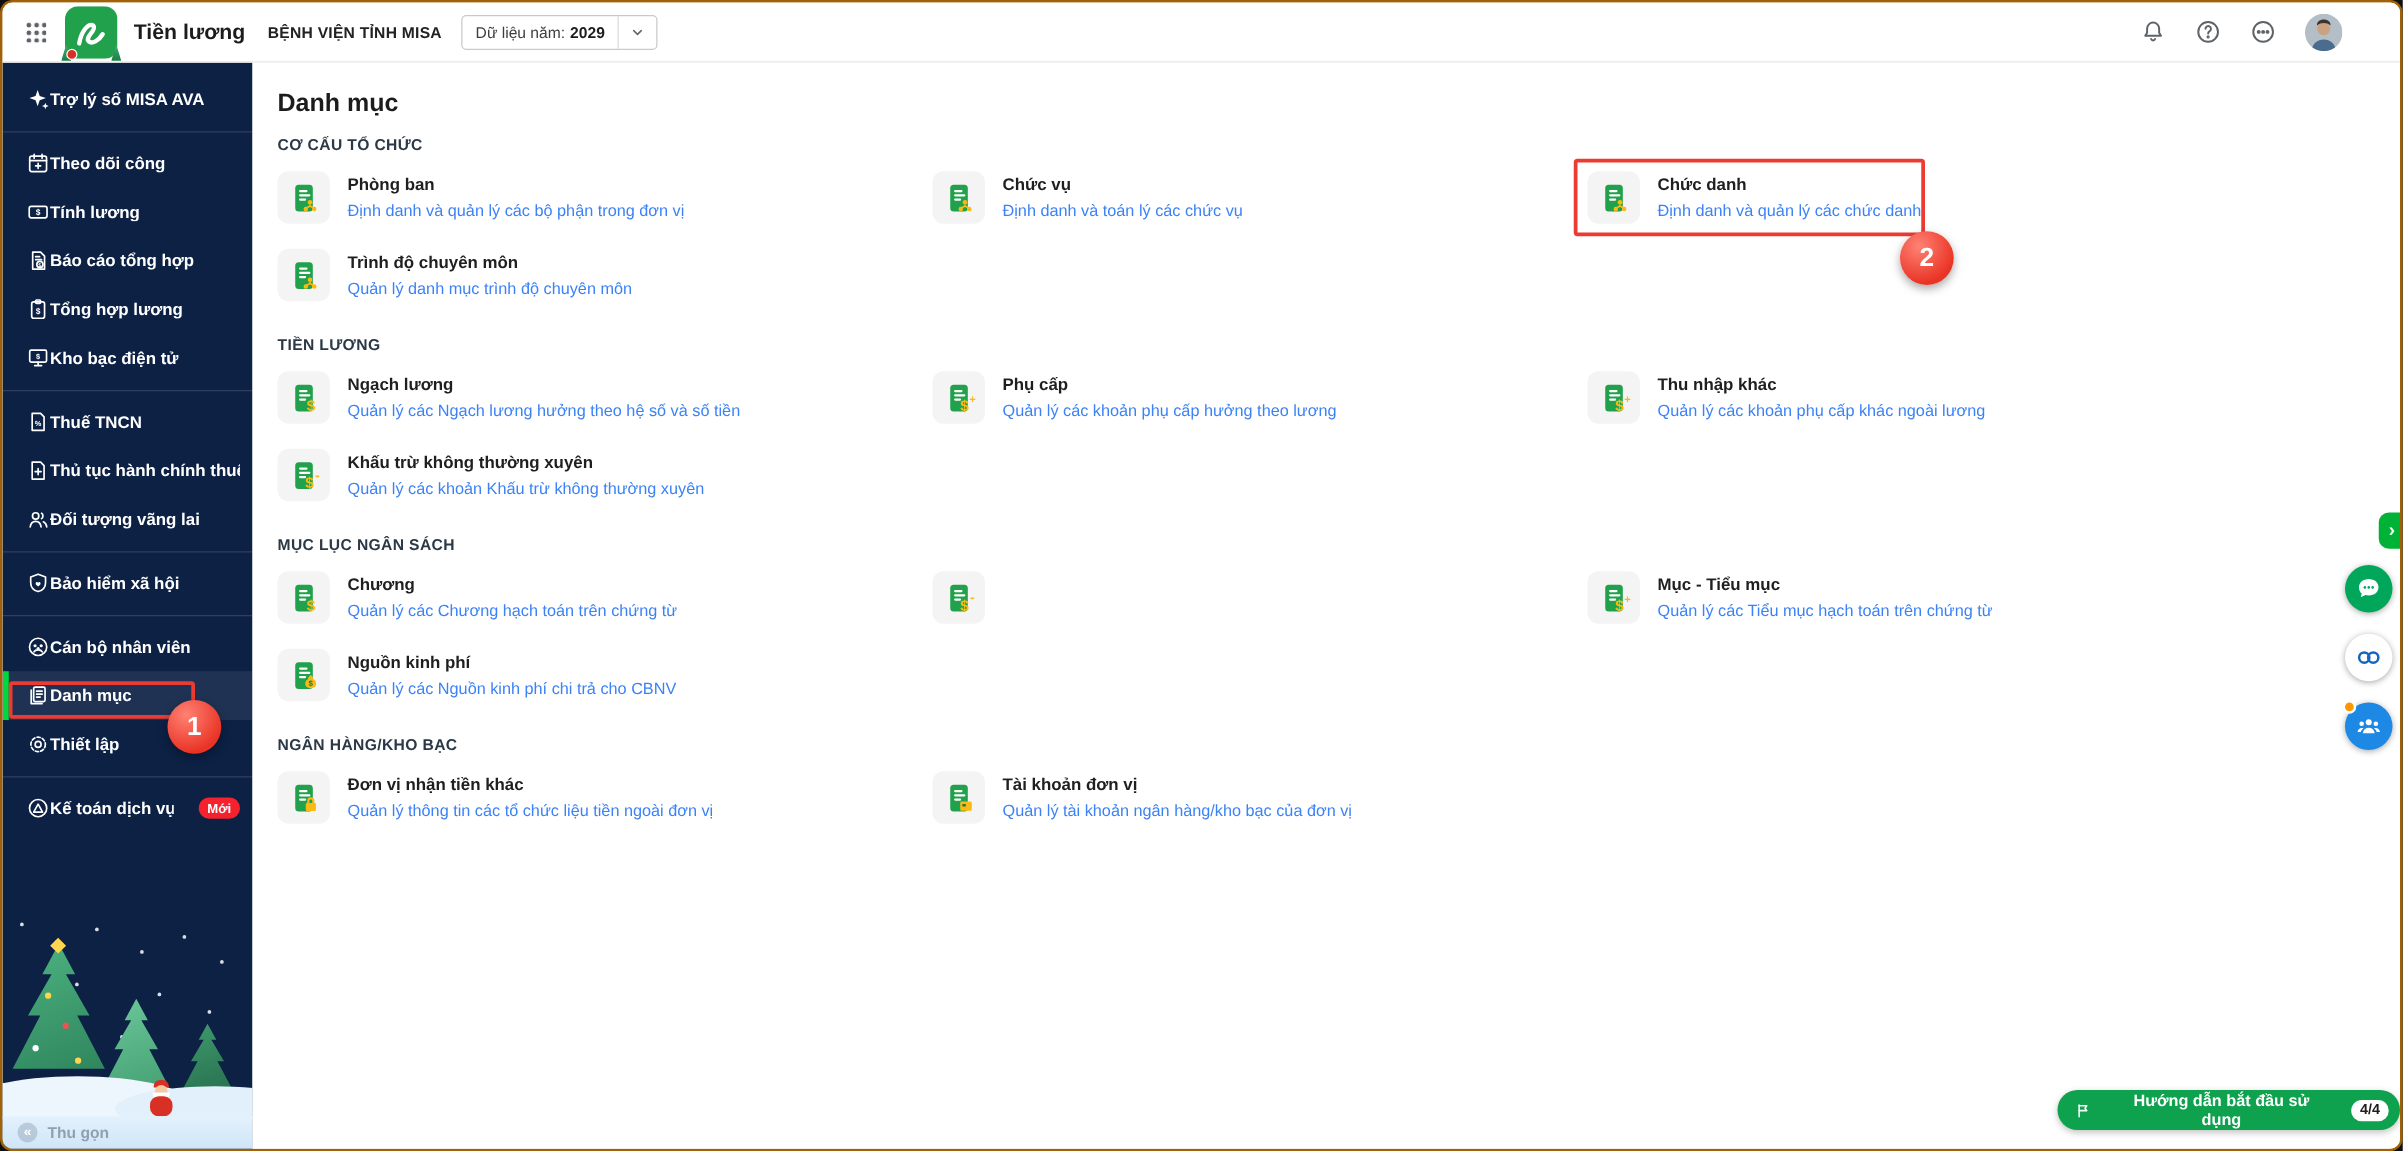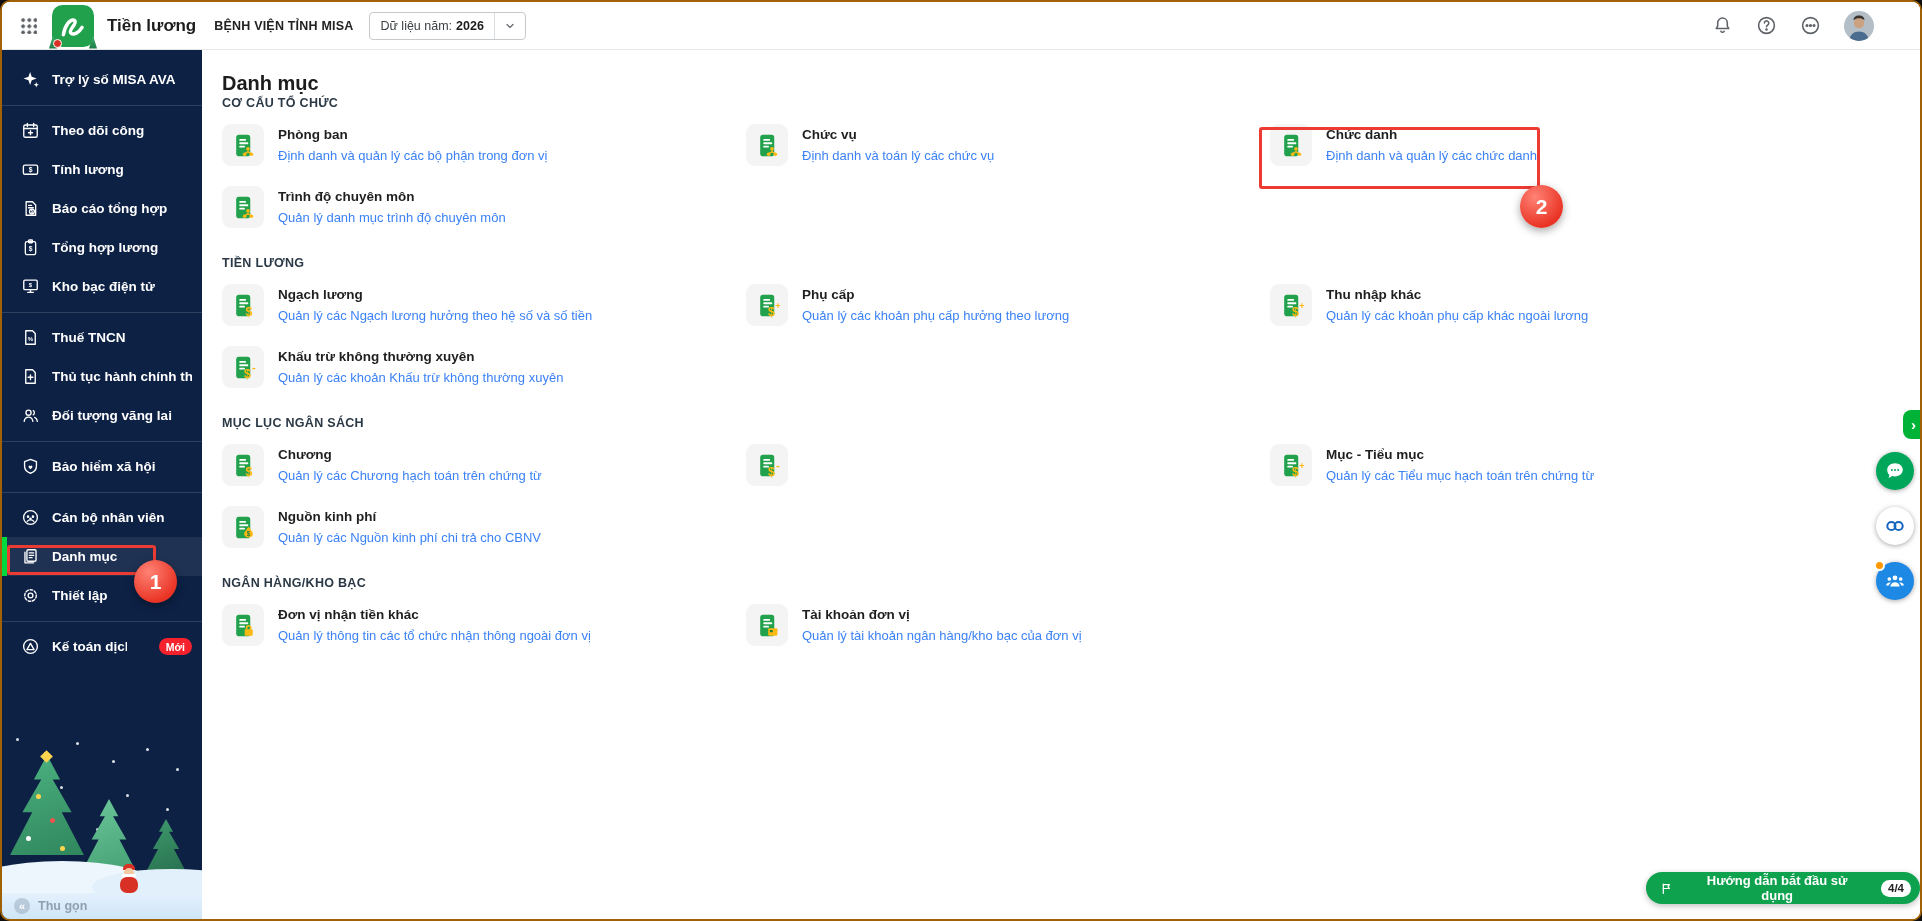--- a/index.html
+++ b/index.html
@@ -28,21 +28,21 @@
   .year-chev{height:100%;display:flex;align-items:center;border-left:1px solid #d9dcde;
     margin-left:10px;padding:0 9px;}
   .hdr-right{display:flex;align-items:center;gap:23px;padding-right:46px;}
   .hdr-ico{width:21px;height:21px;cursor:pointer;display:flex;align-items:center;justify-content:center;}
   .avatar{width:30px;height:30px;border-radius:50%;overflow:hidden;cursor:pointer;flex:none;}
 
   
   .body-row{display:flex;height:869px;}
   aside{width:200px;background:#0d2145;color:#fff;position:relative;flex:none;}
   nav{padding-top:10px;}
-  .nav-item{height:39px;display:flex;align-items:center;gap:12px;padding:0 10px 0 18px;
+  .nav-item{height:39px;display:flex;align-items:center;padding:0 10px 0 18px;
     font-size:13.5px;font-weight:bold;cursor:pointer;white-space:nowrap;position:relative;}
   .nav-item.active{background:rgba(255,255,255,.08);box-shadow:inset 5px 0 0 #00d93d;}
   .nav-ico{width:20px;height:20px;flex:none;display:flex;align-items:center;justify-content:center;}
   .nav-ico svg{width:19px;height:19px;display:block;}
   .nav-label{overflow:hidden;text-overflow:clip;}
   .nav-sep{height:1px;background:rgba(255,255,255,.14);margin:5.5px 0;}
   .new-badge{background:#f5222d;color:#fff;font-size:10.5px;font-weight:bold;
     padding:2.5px 7px;border-radius:9px;flex:none;margin-left:20px;}
 
   
@@ -69,21 +69,21 @@
   .collapse-bar{position:absolute;left:0;right:0;bottom:0;height:26px;cursor:pointer;
     background:linear-gradient(#e3f1fc,#cfe6f7);display:flex;align-items:center;gap:8px;
     padding-left:12px;color:#8fa0b3;font-size:12.5px;font-weight:bold;}
   .collapse-circle{width:16px;height:16px;border-radius:50%;background:rgba(120,140,160,.35);
     color:#fff;font-size:11px;display:flex;align-items:center;justify-content:center;line-height:1;}
 
   
   main{flex:1;background:#fff;padding:0 0 0 20px;position:relative;overflow:hidden;}
   h1{margin:22px 0 0;font-size:20px;line-height:23px;font-weight:bold;color:#1c1c1c;}
   .section{margin-top:28px;}
-  .section:first-child{margin-top:1px;}
+  .section:first-child{margin-top:14px;}
   .sec-head{font-size:12.5px;font-weight:bold;color:#2b3946;letter-spacing:.3px;margin-bottom:14px;}
   .grid{display:grid;grid-template-columns:repeat(3,524px);row-gap:20px;}
   .card{display:flex;gap:14px;align-items:flex-start;cursor:pointer;}
   .chip{width:42px;height:42px;border-radius:9px;background:#f4f4f4;flex:none;
     display:flex;align-items:center;justify-content:center;}
   .chip svg{width:27px;height:27px;display:block;}
   .card-title{font-size:13.5px;font-weight:bold;color:#1f1f1f;padding-top:3px;}
   .card-desc{font-size:13px;color:#3b82f6;margin-top:6px;}
 
   
@@ -127,21 +127,21 @@
           <path d="M13 34c2-12 8-17 11-17 2.6 0 3.4 2.6 1.2 5.8-2.4 3.4-6 7-3.4 9.4 2.8 2.6 9-.6 12.6-6.6" stroke="#fff" stroke-width="4" fill="none" stroke-linecap="round"></path>
         </svg>
         <span class="xtree l"></span>
         <span class="xtree r"></span>
         <span class="santa-dot"></span>
       </div>
       <div class="app-title">Tiền lương</div>
       <div class="org-name">BỆNH VIỆN TỈNH MISA</div>
       <div class="year-select">
         <span>Dữ liệu năm:</span>
-        <b>2026</b>
+        <b>2029</b>
         <span class="year-chev">
           <svg width="12" height="12" viewBox="0 0 24 24" fill="none" stroke="#5f6368" stroke-width="2.4" stroke-linecap="round">
               <path d="M6 9l6 6 6-6"></path>
             </svg>
         </span>
       </div>
     </div>
     <div class="hdr-right">
       <span class="hdr-ico">
         <svg viewBox="0 0 24 24" fill="none" stroke="#5f6368" stroke-width="1.8" stroke-linecap="round" stroke-linejoin="round">
@@ -569,21 +569,21 @@
                 <div class="chip">
                   <svg viewBox="0 0 24 24">
                     <rect x="5.5" y="2.5" width="12.5" height="19" rx="2.5" fill="#21a14b"></rect>
                     <path d="M9 7h4.5M9 10h6.5M9 13h3.5" stroke="#fff" stroke-width="1.6" stroke-linecap="round"></path>
                     <rect x="13" y="15.4" width="7.2" height="5.8" rx="1" fill="#fdb913"></rect>
                     <path d="M14.8 15.4v-1.4a1.8 1.8 0 013.6 0v1.4" stroke="#fdb913" stroke-width="1.5" fill="none"></path>
                   </svg>
                 </div>
                 <div class="card-tx">
                   <div class="card-title">Đơn vị nhận tiền khác</div>
-                  <div class="card-desc">Quản lý thông tin các tổ chức nhận thông ngoài đơn vị</div>
+                  <div class="card-desc">Quản lý thông tin các tổ chức liệu tiền ngoài đơn vị</div>
                 </div>
               </div>
               <div class="card">
                 <div class="chip">
                   <svg viewBox="0 0 24 24">
                     <rect x="5.5" y="2.5" width="12.5" height="19" rx="2.5" fill="#21a14b"></rect>
                     <path d="M9 7h4.5M9 10h6.5M9 13h3.5" stroke="#fff" stroke-width="1.6" stroke-linecap="round"></path>
                     <rect x="12.6" y="14.4" width="8.2" height="6.6" rx="1" fill="#fdb913"></rect>
                     <rect x="14.1" y="16.1" width="2.5" height="1.9" rx=".3" fill="#1c7c3b"></rect>
                   </svg>

